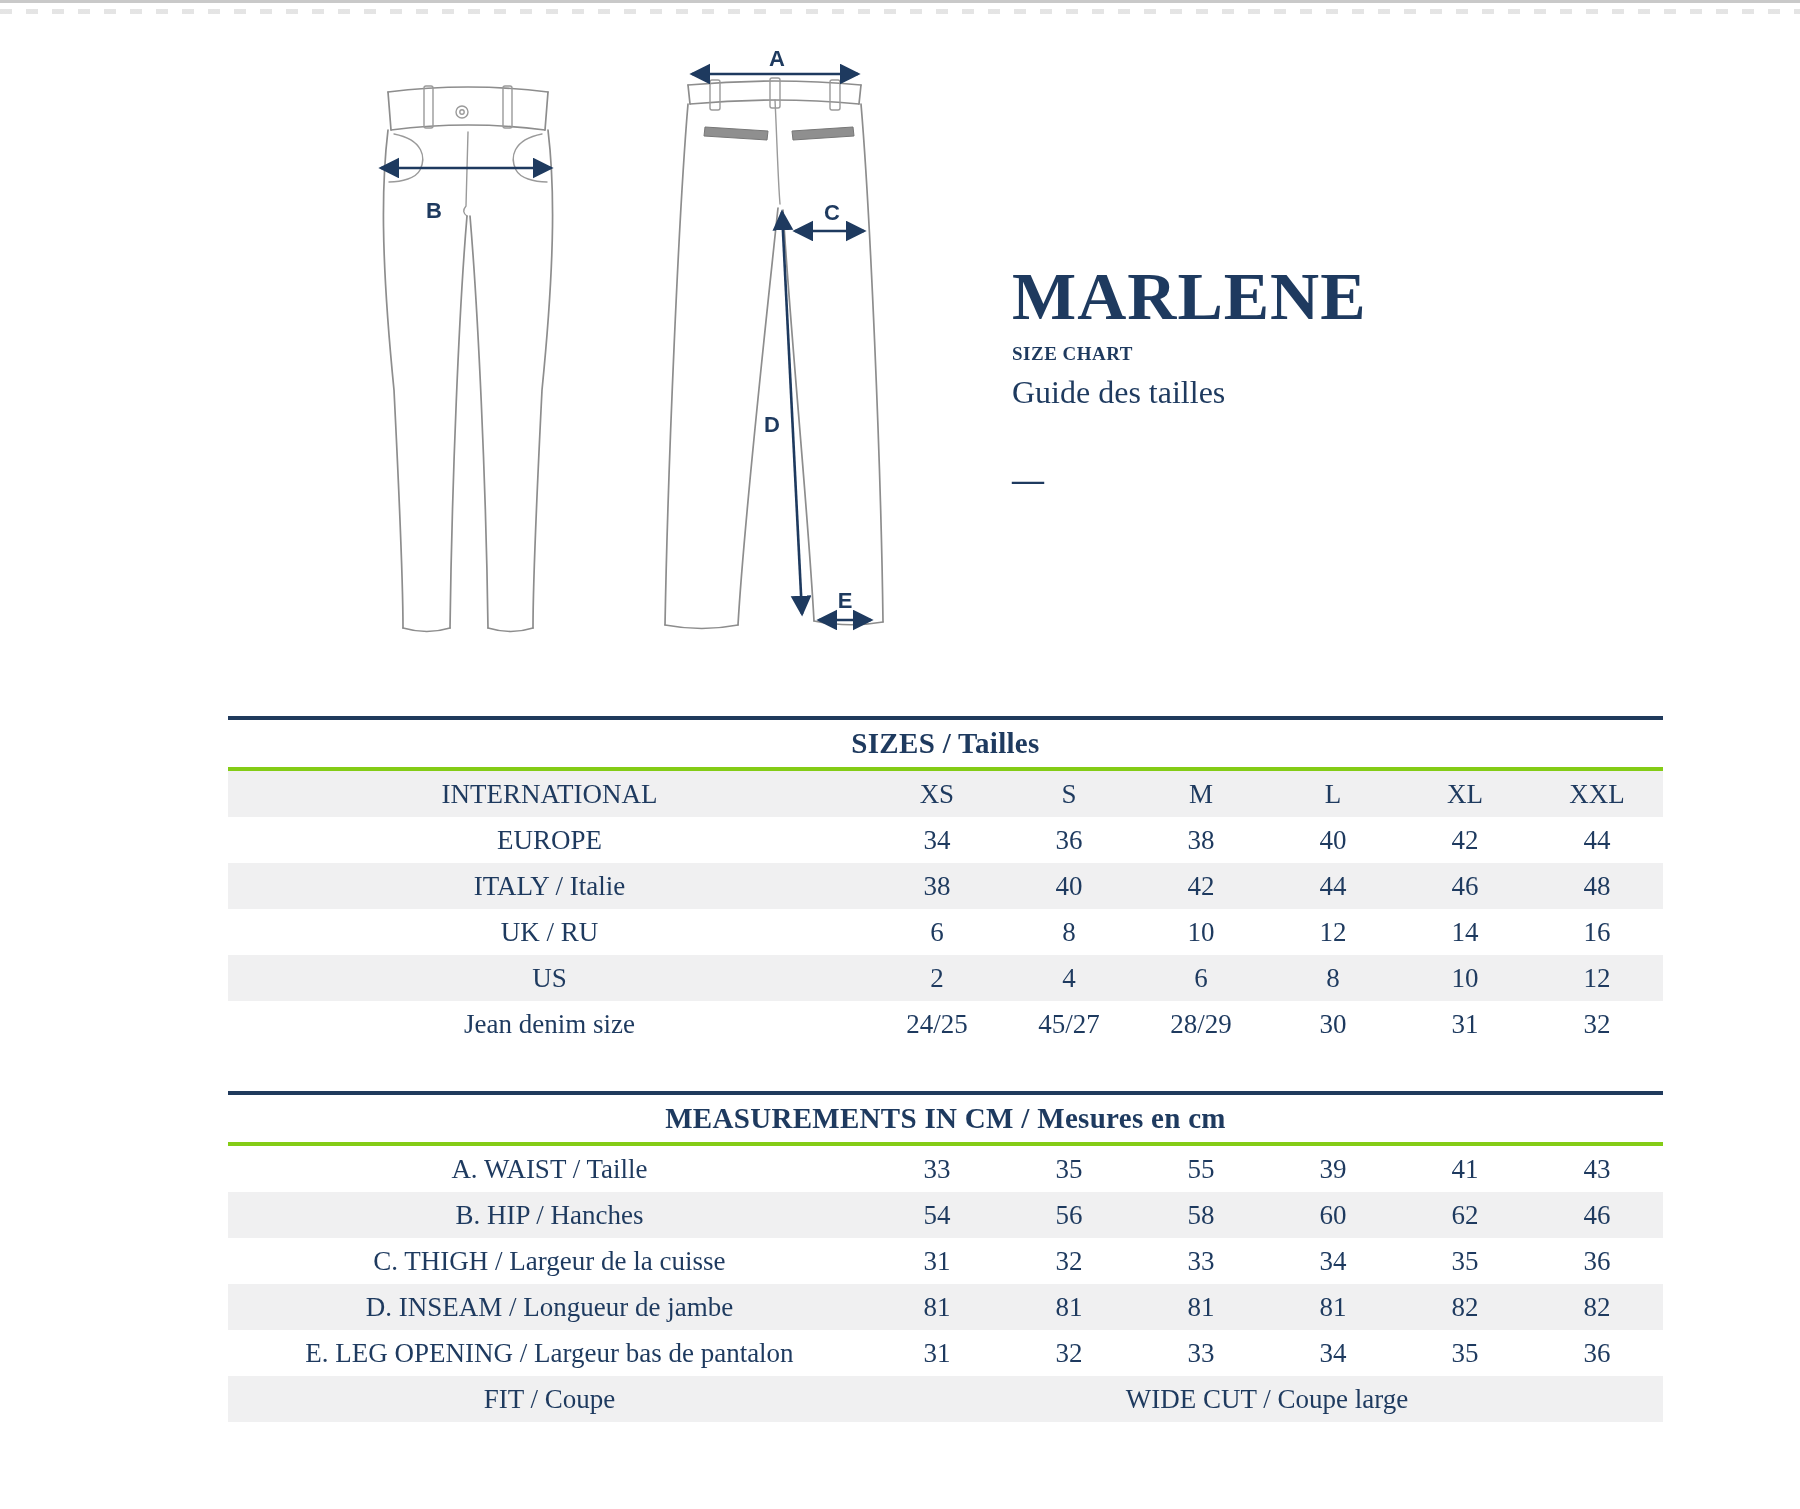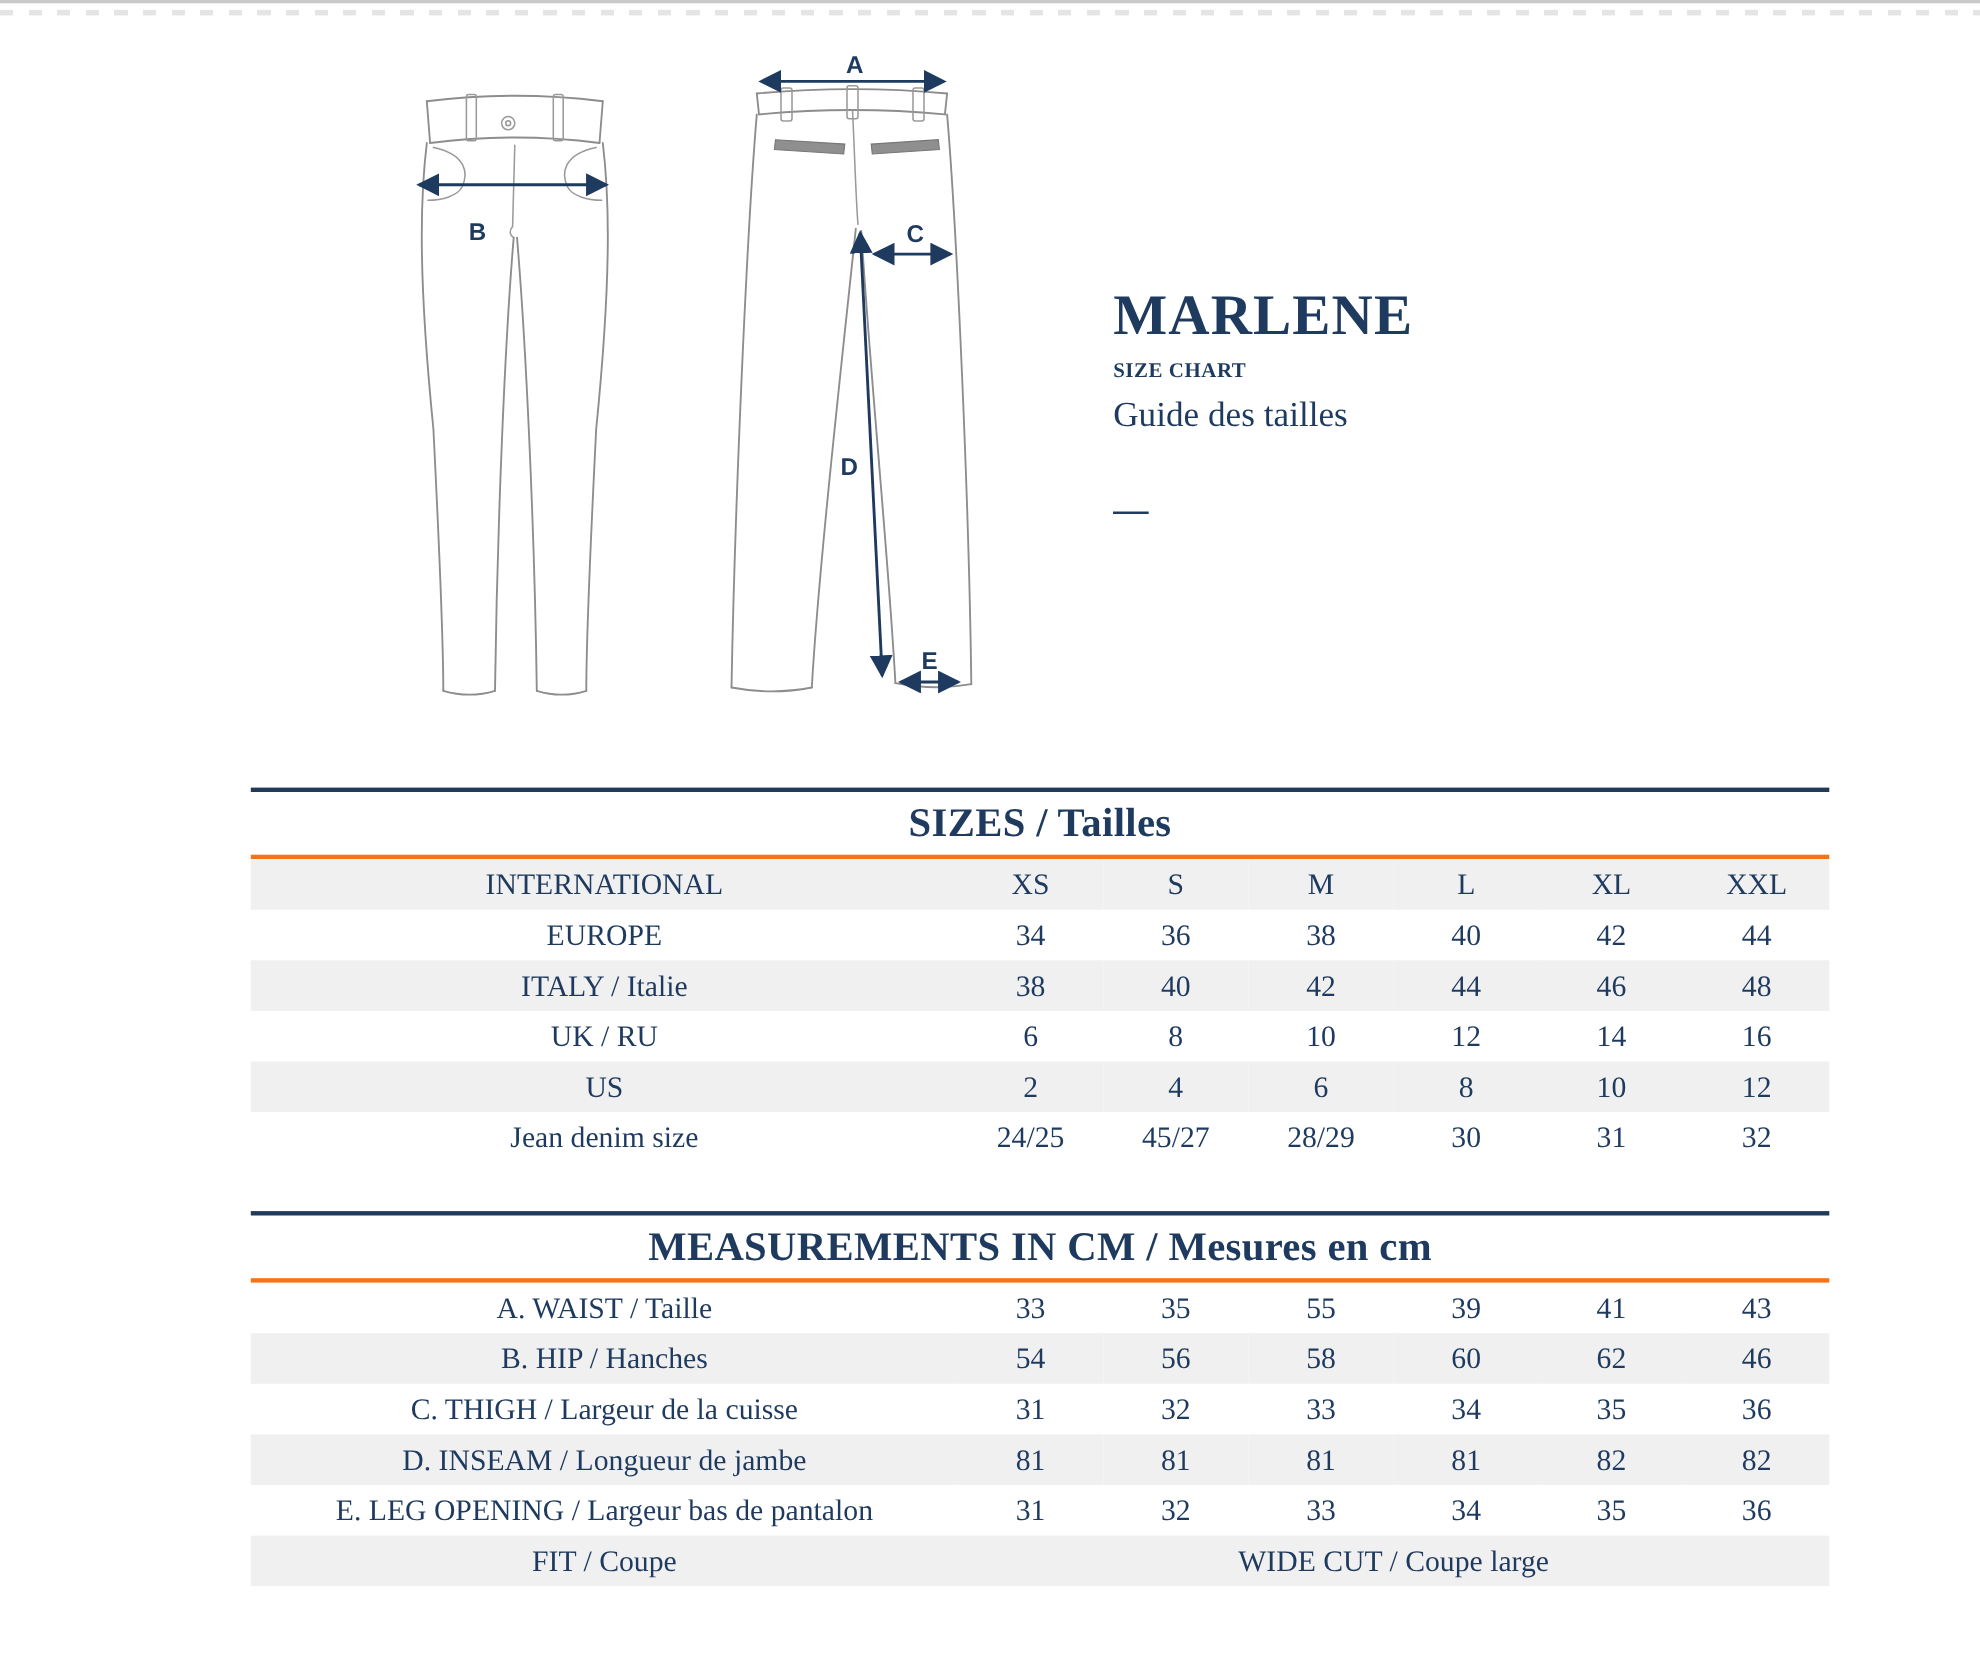--- a/index.html
+++ b/index.html
@@ -19,30 +19,30 @@
   
   svg.pants{position:absolute;left:340px;top:40px;width:560px;height:600px;}
   .outline{fill:none;stroke:#8d8d8d;stroke-width:1.7;stroke-linecap:round;}
   .outline-thin{fill:none;stroke:#9a9a9a;stroke-width:1.4;stroke-linecap:round;}
   .pocket-fill{fill:#8f8f8f;stroke:#777777;stroke-width:1;}
   .measure{fill:none;stroke:#1e3a5f;stroke-width:2.6;}
   .measure-label{font-family:"Liberation Sans",sans-serif;font-weight:bold;font-size:22px;fill:#1e3a5f;}
 
   
   .title-block{position:absolute;left:1012px;top:262px;}
-  .product-name{font-size:52px;font-weight:bold;line-height:1;letter-spacing:1px;margin:0;}
+  .product-name{font-size:68px;font-weight:bold;line-height:1;letter-spacing:1px;margin:0;}
   .chart-title{font-size:19px;font-weight:bold;letter-spacing:.5px;margin:13px 0 0 0;}
   .chart-subtitle{font-size:32px;margin:9px 0 0 0;}
   .divider-dash{font-size:32px;font-weight:bold;margin:52px 0 0 0;line-height:1;}
 
   
   .tables{position:absolute;left:228px;top:716px;width:1435px;}
   .section-header{
-    border-top:4px solid #203a5c;border-bottom:4px solid #f97316;
-    text-align:center;font-weight:bold;font-size:37px;
+    border-top:4px solid #203a5c;border-bottom:4px solid #84cc16;
+    text-align:center;font-weight:bold;font-size:29px;
     padding:7px 0 7px 0;letter-spacing:.3px;
   }
   .meas-header{margin-top:44px;}
   table{width:100%;border-collapse:collapse;table-layout:fixed;}
   col.label-col{width:44.8%;}
   td{height:46px;padding:0;text-align:center;font-size:27px;vertical-align:middle;white-space:nowrap;}
   .sizes-table tbody tr:nth-child(odd) td{background:#f0f0f1;}
   .meas-table tbody tr:nth-child(even) td{background:#f0f0f1;}
 </style>
 </head>

